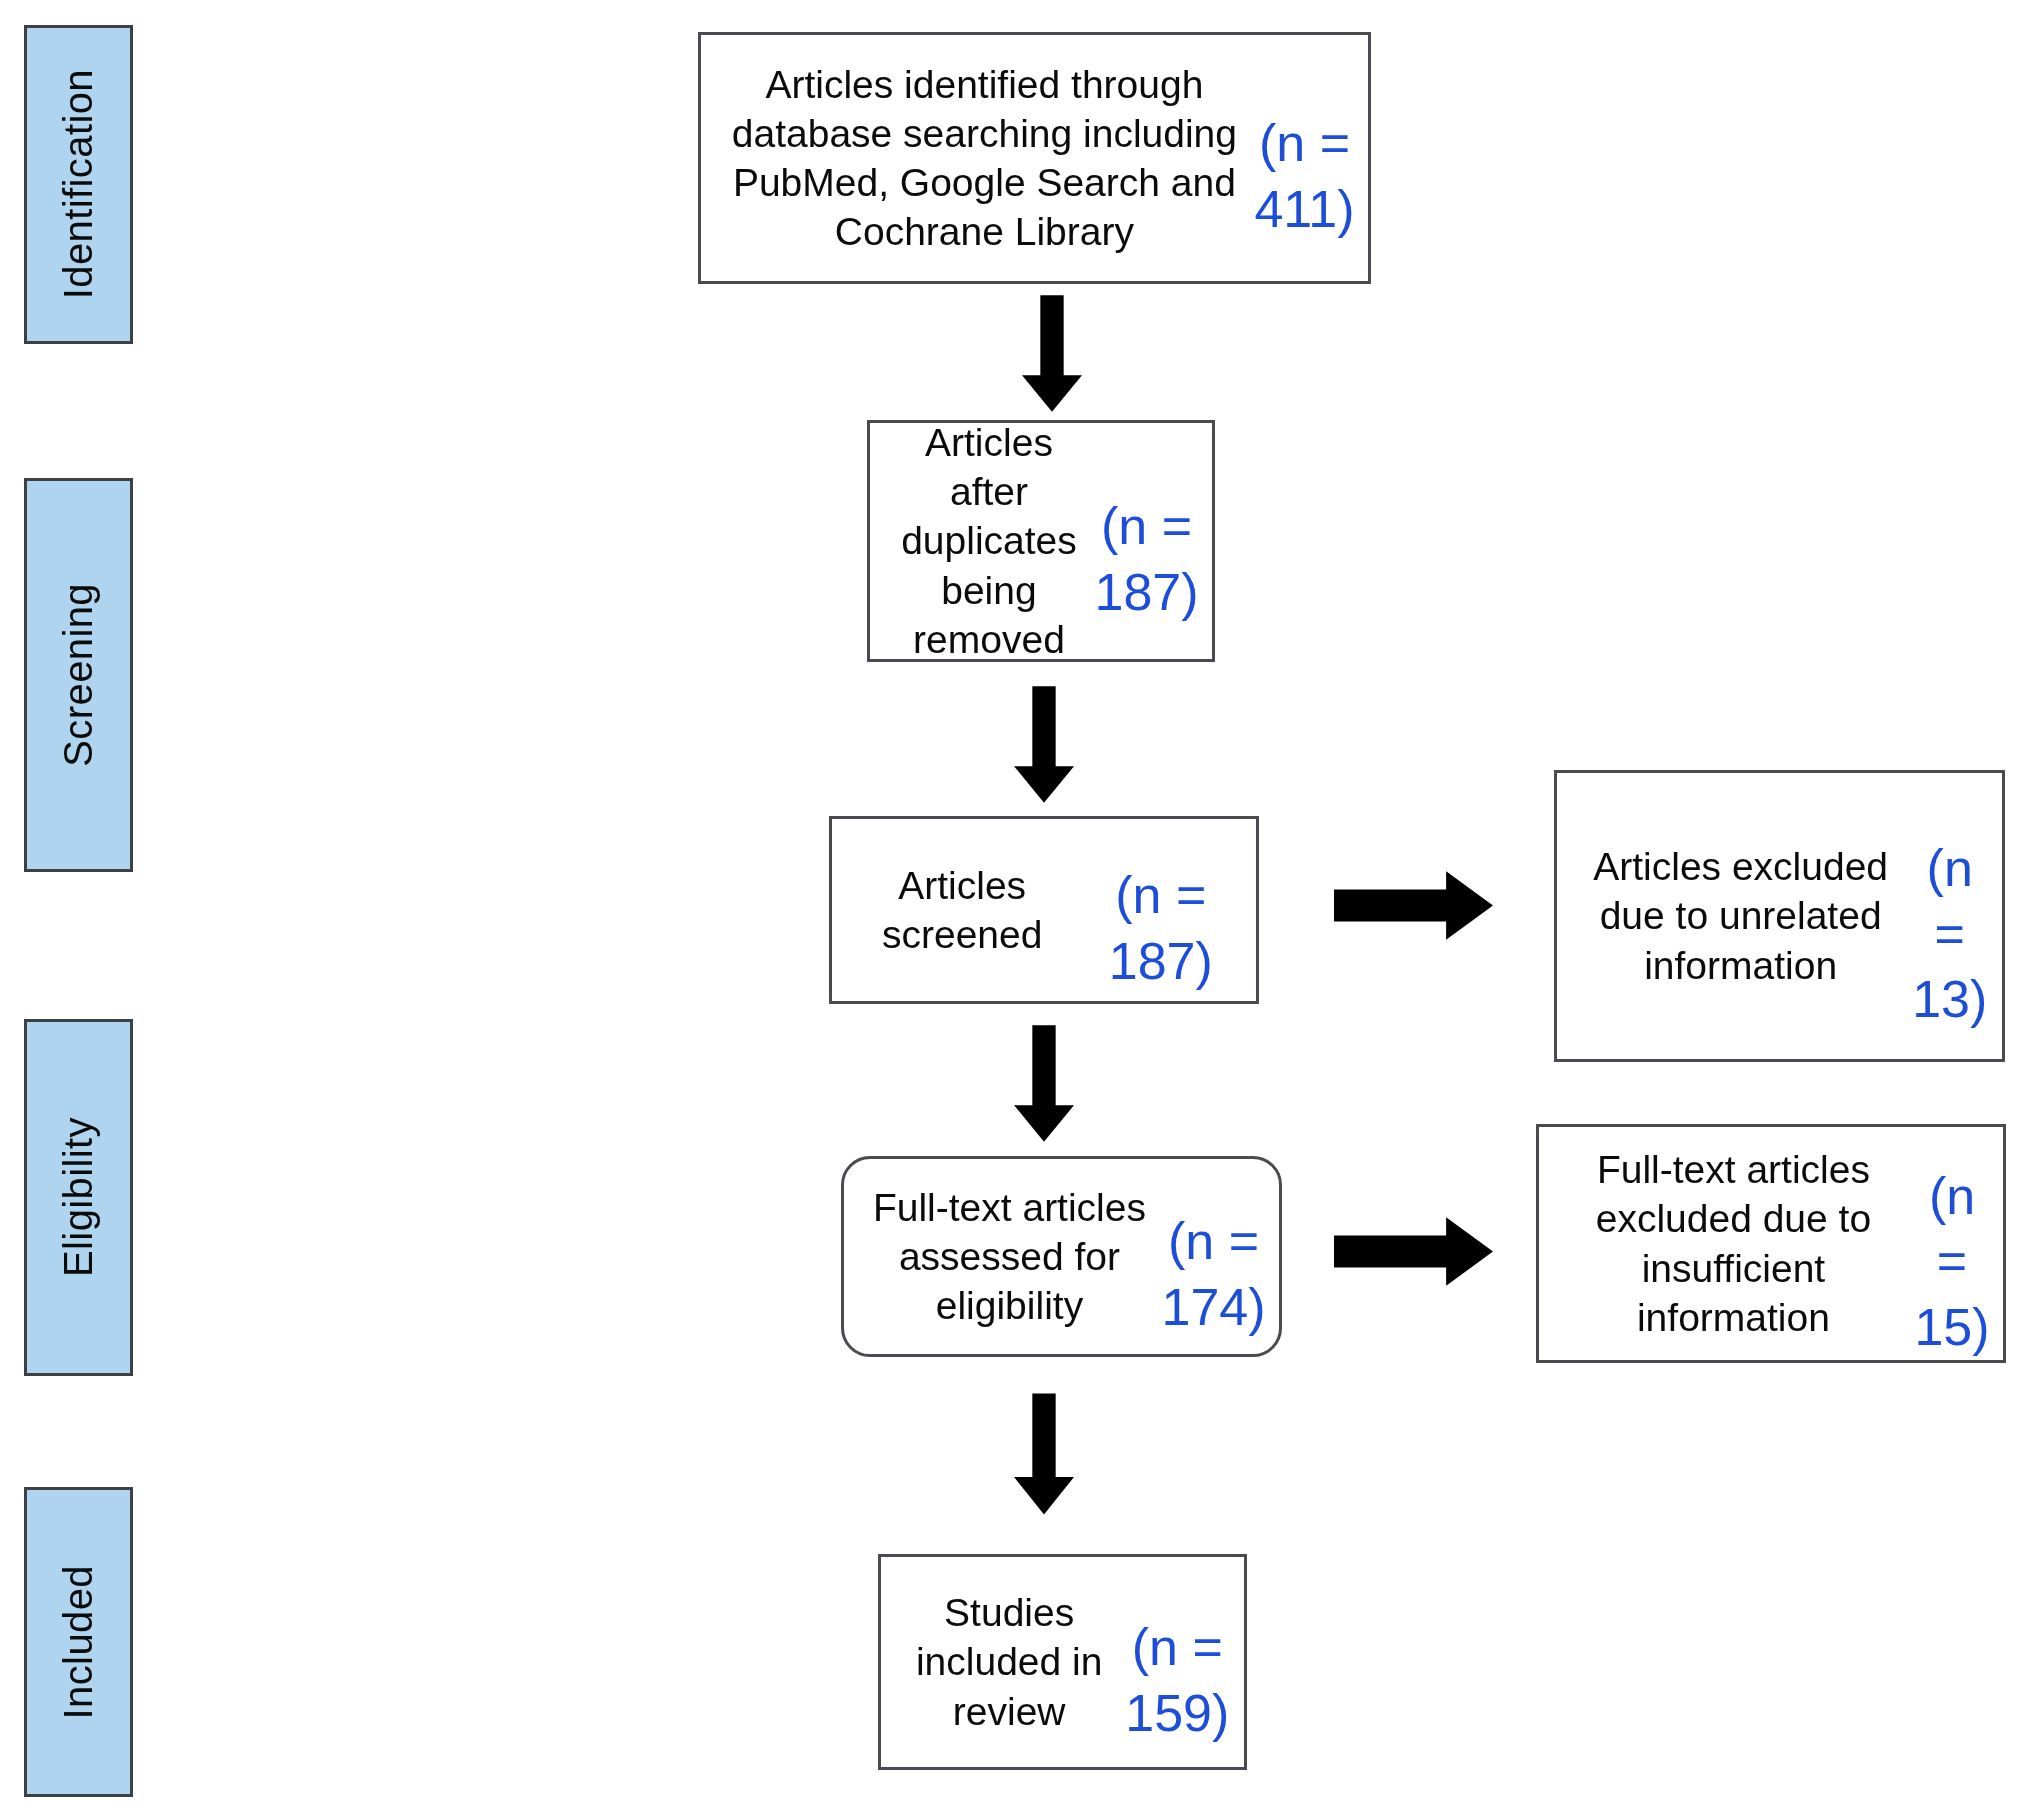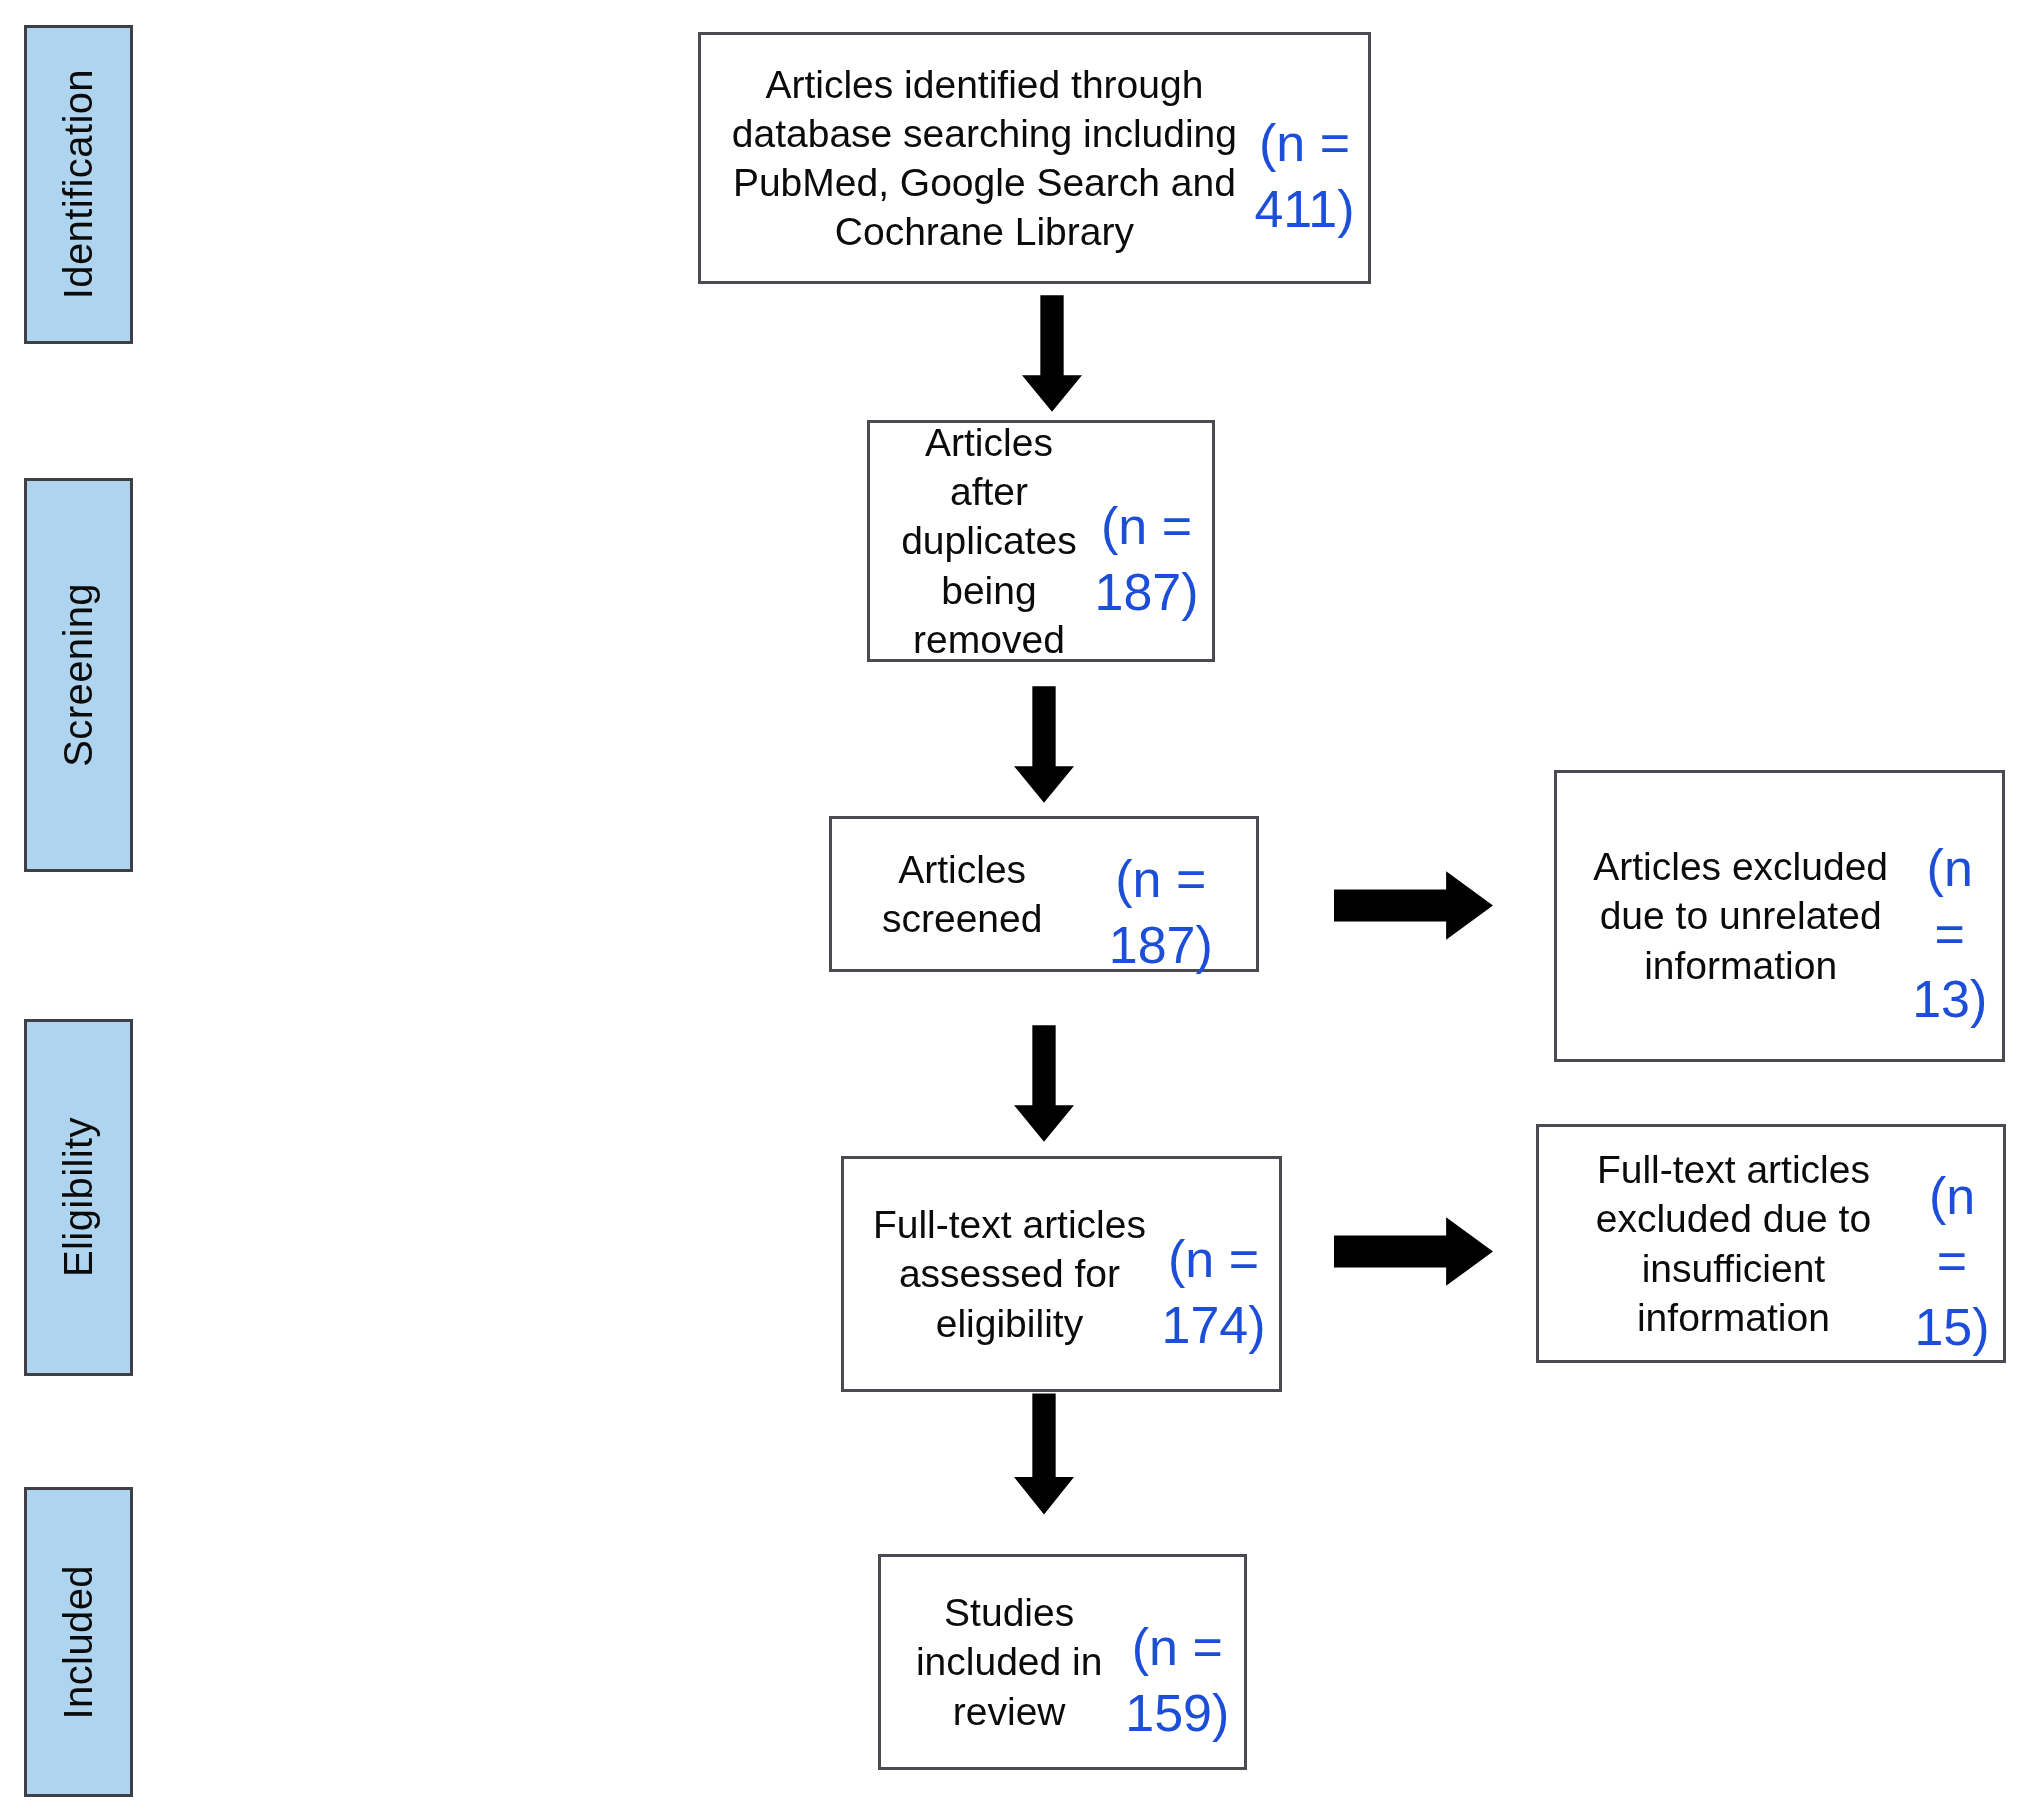--- a/index.html
+++ b/index.html
@@ -109,21 +109,21 @@
     <div class="flow-text">Articles after duplicates being removed</div>
     <div class="flow-count">(n = 187)</div>
   </div>
 
   <div class="arrow" style="left:1014px; top:686px;">
     <svg width="60" height="117" viewBox="0 0 72 140">
       <polygon points="22,0 50,0 50,96 72,96 36,140 0,96 22,96" fill="#000000"></polygon>
     </svg>
   </div>
 
-  <div class="flow-box" style="left:829px; top:816px; width:430px; height:156px;">
+  <div class="flow-box" style="left:829px; top:816px; width:430px; height:188px;">
     <div class="flow-text">Articles screened</div>
     <div class="flow-count">(n = 187)</div>
   </div>
 
   <div class="arrow" style="left:1334px; top:871px;">
     <svg width="159" height="69" viewBox="0 0 190 82">
       <polygon points="0,22 134,22 134,0 190,41 134,82 134,60 0,60" fill="#000000"></polygon>
     </svg>
   </div>
 
@@ -131,21 +131,21 @@
     <div class="flow-text">Articles excluded due to unrelated information</div>
     <div class="flow-count">(n = 13)</div>
   </div>
 
   <div class="arrow" style="left:1014px; top:1025px;">
     <svg width="60" height="117" viewBox="0 0 72 140">
       <polygon points="22,0 50,0 50,96 72,96 36,140 0,96 22,96" fill="#000000"></polygon>
     </svg>
   </div>
 
-  <div class="flow-box" style="left:841px; top:1156px; width:441px; height:236px;">
+  <div class="flow-box" style="left:841px; top:1156px; width:441px; height:201px;border-radius:29px;">
     <div class="flow-text">Full-text articles assessed for eligibility</div>
     <div class="flow-count">(n = 174)</div>
   </div>
 
   <div class="arrow" style="left:1334px; top:1217px;">
     <svg width="159" height="69" viewBox="0 0 190 82">
       <polygon points="0,22 134,22 134,0 190,41 134,82 134,60 0,60" fill="#000000"></polygon>
     </svg>
   </div>
 

